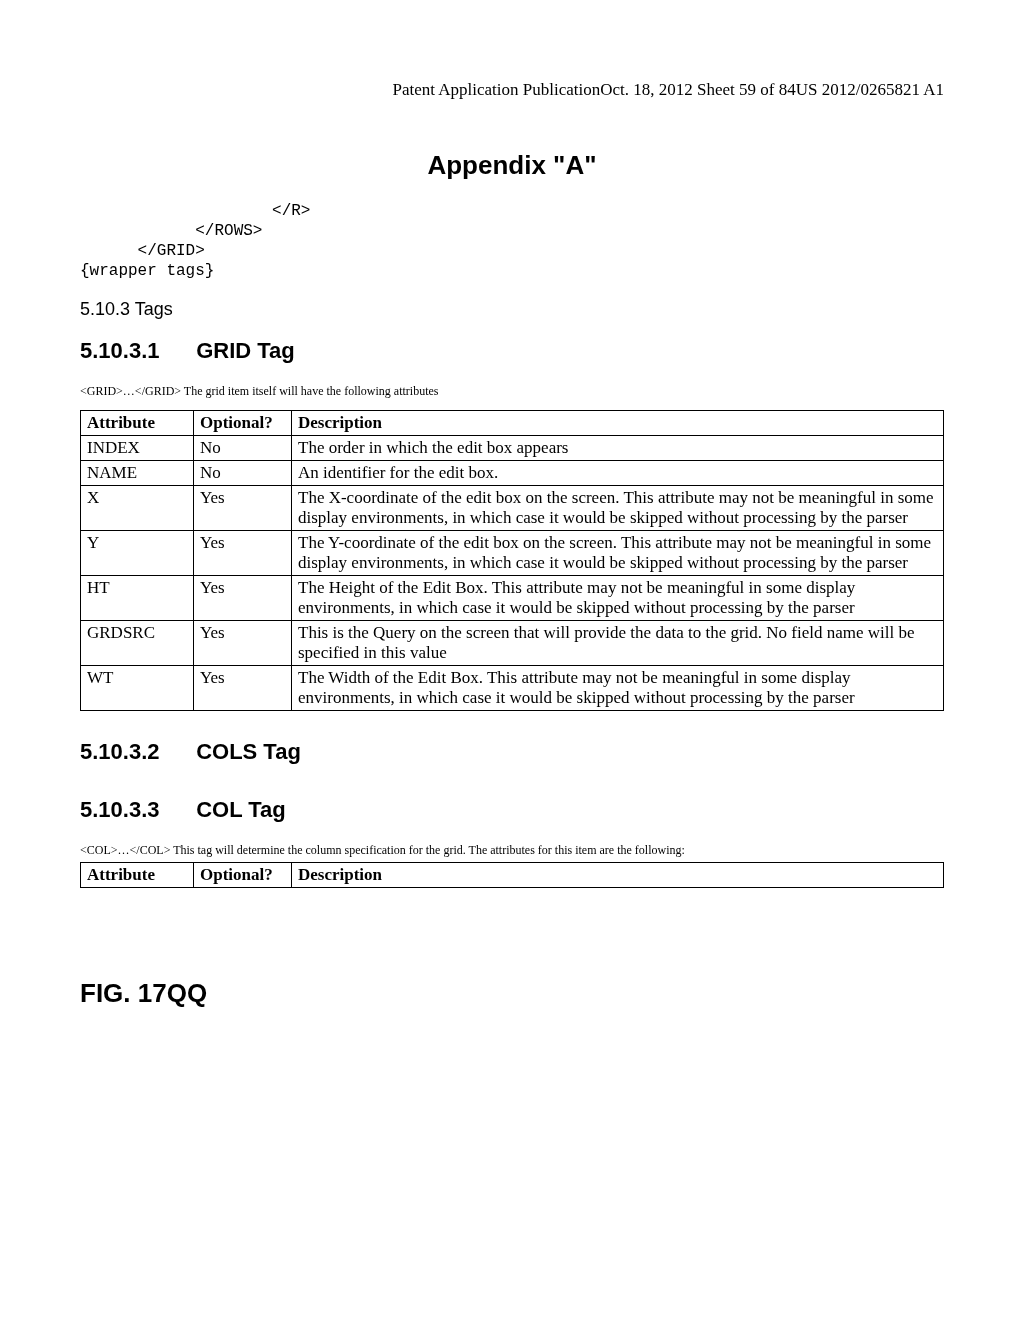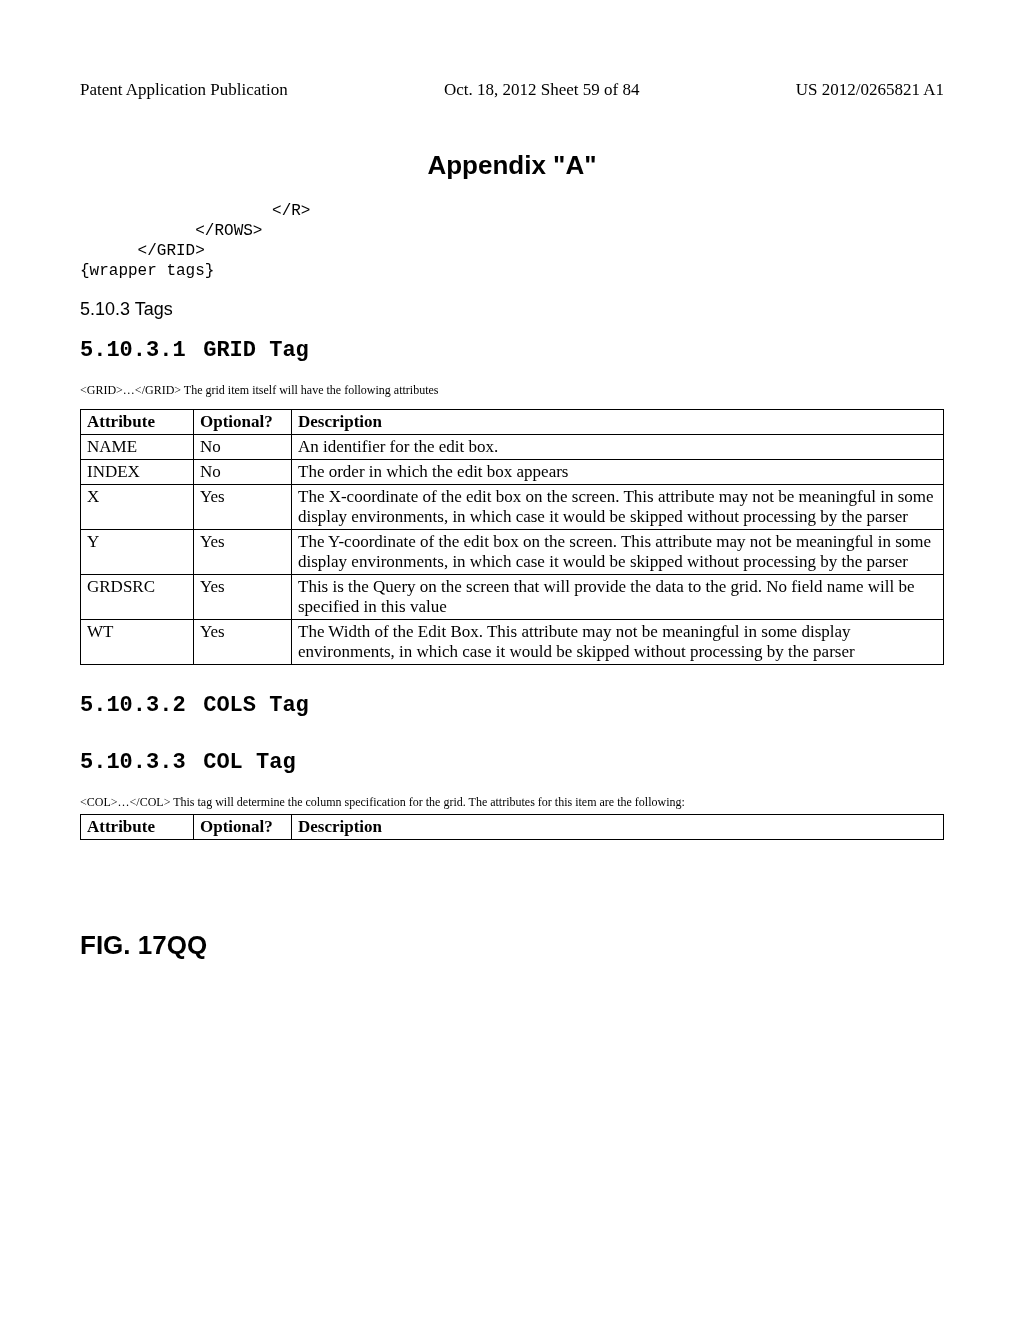--- a/index.html
+++ b/index.html
@@ -10,21 +10,21 @@
     width: 1024px;
     min-height: 1320px;
   }
   .page {
     padding: 80px 80px 40px 80px;
   }
   .header-line {
     font-family: "Times New Roman", serif;
     font-size: 17px;
     display: flex;
-    justify-content: space-between;
+    justify-content: flex-end;
     margin-bottom: 50px;
   }
   .appendix-title {
     text-align: center;
     font-family: Arial, Helvetica, sans-serif;
     font-weight: bold;
     font-size: 26px;
     margin-bottom: 20px;
   }
   .codeblock {
@@ -36,21 +36,21 @@
     line-height: 1.25;
   }
   .section-bold-sans {
     font-family: Arial, Helvetica, sans-serif;
     font-weight: normal;
     font-size: 18px;
     margin-top: 10px;
     margin-bottom: 18px;
   }
   .h3 {
-    font-family: Liberation Mono, monospace;
+    font-family: Liberation Sans, sans-serif;
     font-weight: bold;
     font-size: 22px;
     margin-top: 18px;
     margin-bottom: 20px;
   }
   .h3 .num { display: inline-block; width: 110px; }
   .para {
     font-family: "Times New Roman", serif;
     font-size: 12px;
     line-height: 1.3;
@@ -110,38 +110,43 @@
   <table class="attr">
     <thead>
       <tr>
         <th class="col-attr">Attribute</th>
         <th class="col-opt">Optional?</th>
         <th>Description</th>
       </tr>
     </thead>
     <tbody>
       <tr>
+        <td>INDEX</td>
+        <td>No</td>
+        <td>The order in which the edit box appears</td>
+      </tr>
+      <tr>
         <td>NAME</td>
         <td>No</td>
         <td>An identifier for the edit box.</td>
-      </tr>
-      <tr>
-        <td>INDEX</td>
-        <td>No</td>
-        <td>The order in which the edit box appears</td>
       </tr>
       <tr>
         <td>X</td>
         <td>Yes</td>
         <td>The X-coordinate of the edit box on the screen. This attribute may not be meaningful in some display environments, in which case it would be skipped without processing by the parser</td>
       </tr>
       <tr>
         <td>Y</td>
         <td>Yes</td>
         <td>The Y-coordinate of the edit box on the screen. This attribute may not be meaningful in some display environments, in which case it would be skipped without processing by the parser</td>
+      </tr>
+      <tr>
+        <td>HT</td>
+        <td>Yes</td>
+        <td>The Height of the Edit Box. This attribute may not be meaningful in some display environments, in which case it would be skipped without processing by the parser</td>
       </tr>
       <tr>
         <td>GRDSRC</td>
         <td>Yes</td>
         <td>This is the Query on the screen that will provide the data to the grid.  No field name will be specified in this value</td>
       </tr>
       <tr>
         <td>WT</td>
         <td>Yes</td>
         <td>The Width of the Edit Box. This attribute may not be meaningful in some display environments, in which case it would be skipped without processing by the parser</td>

